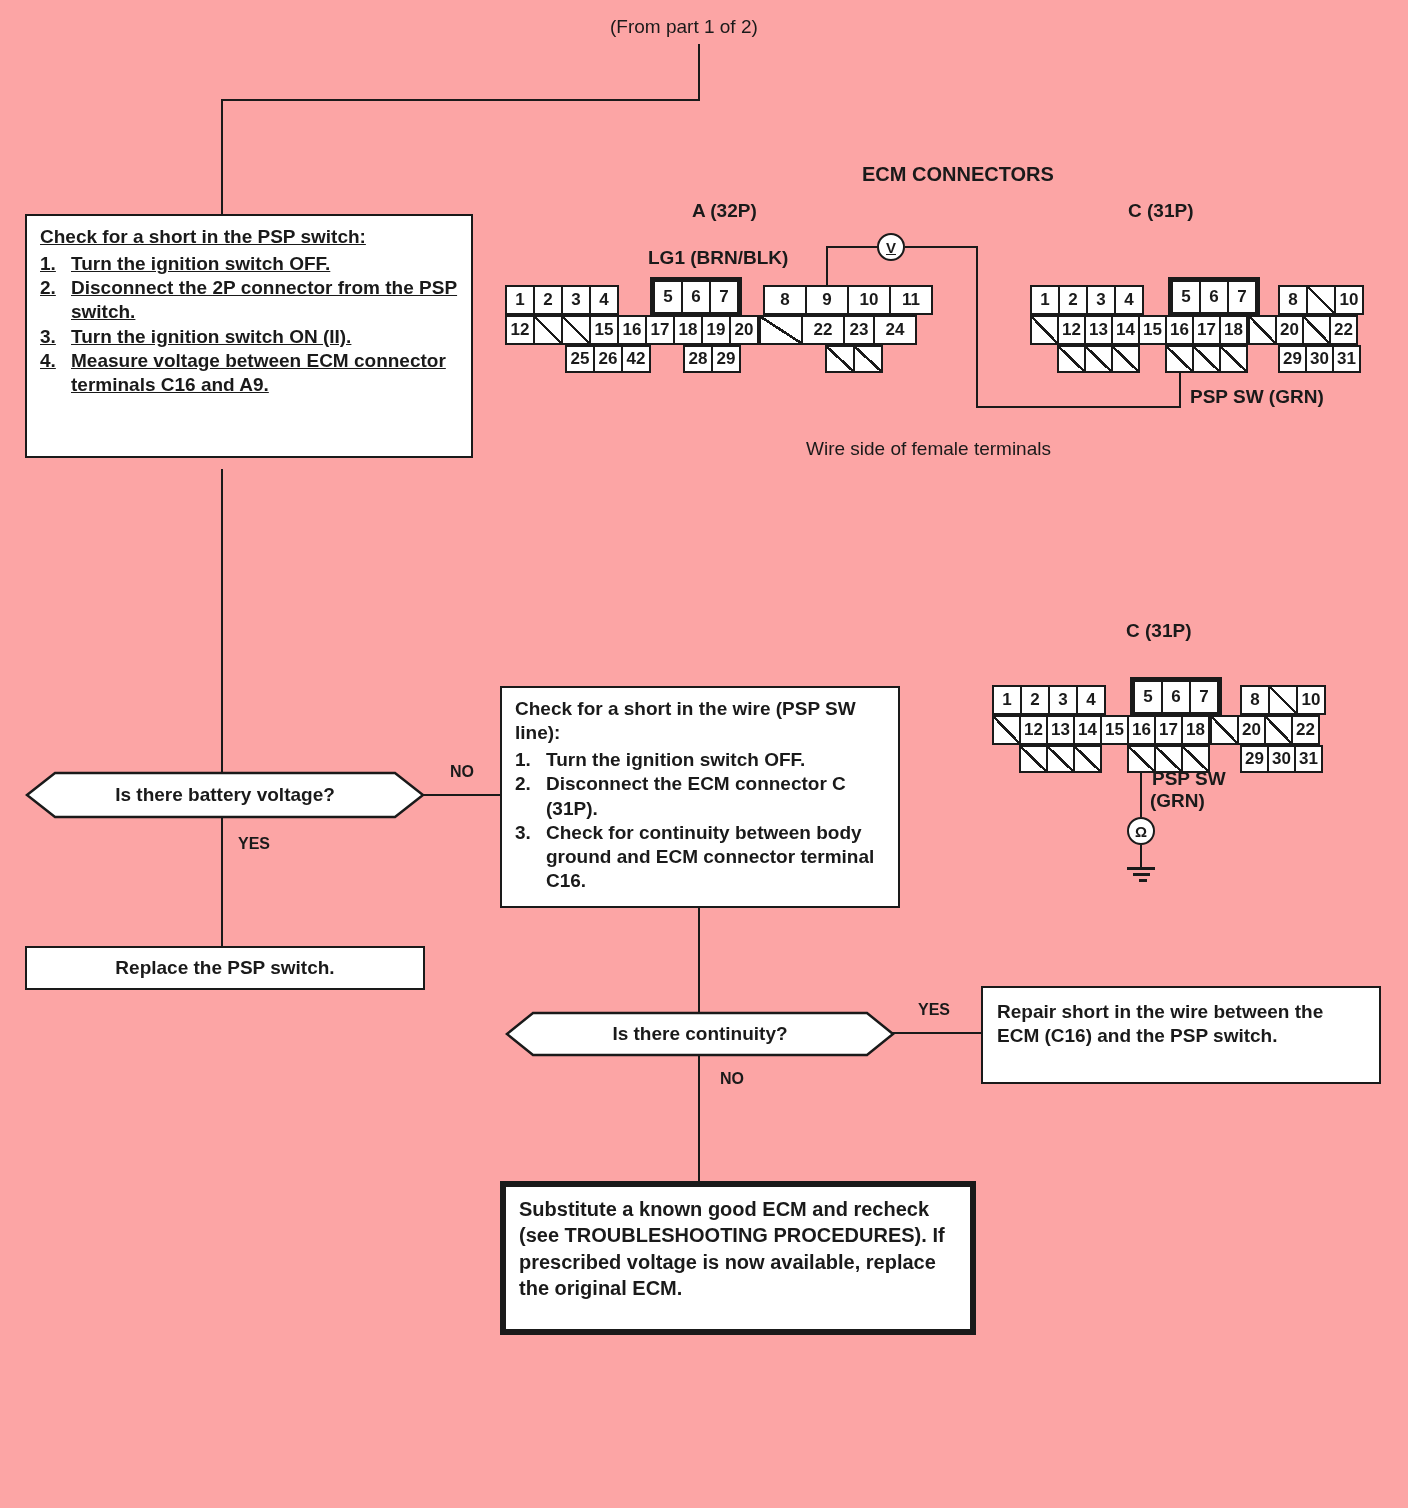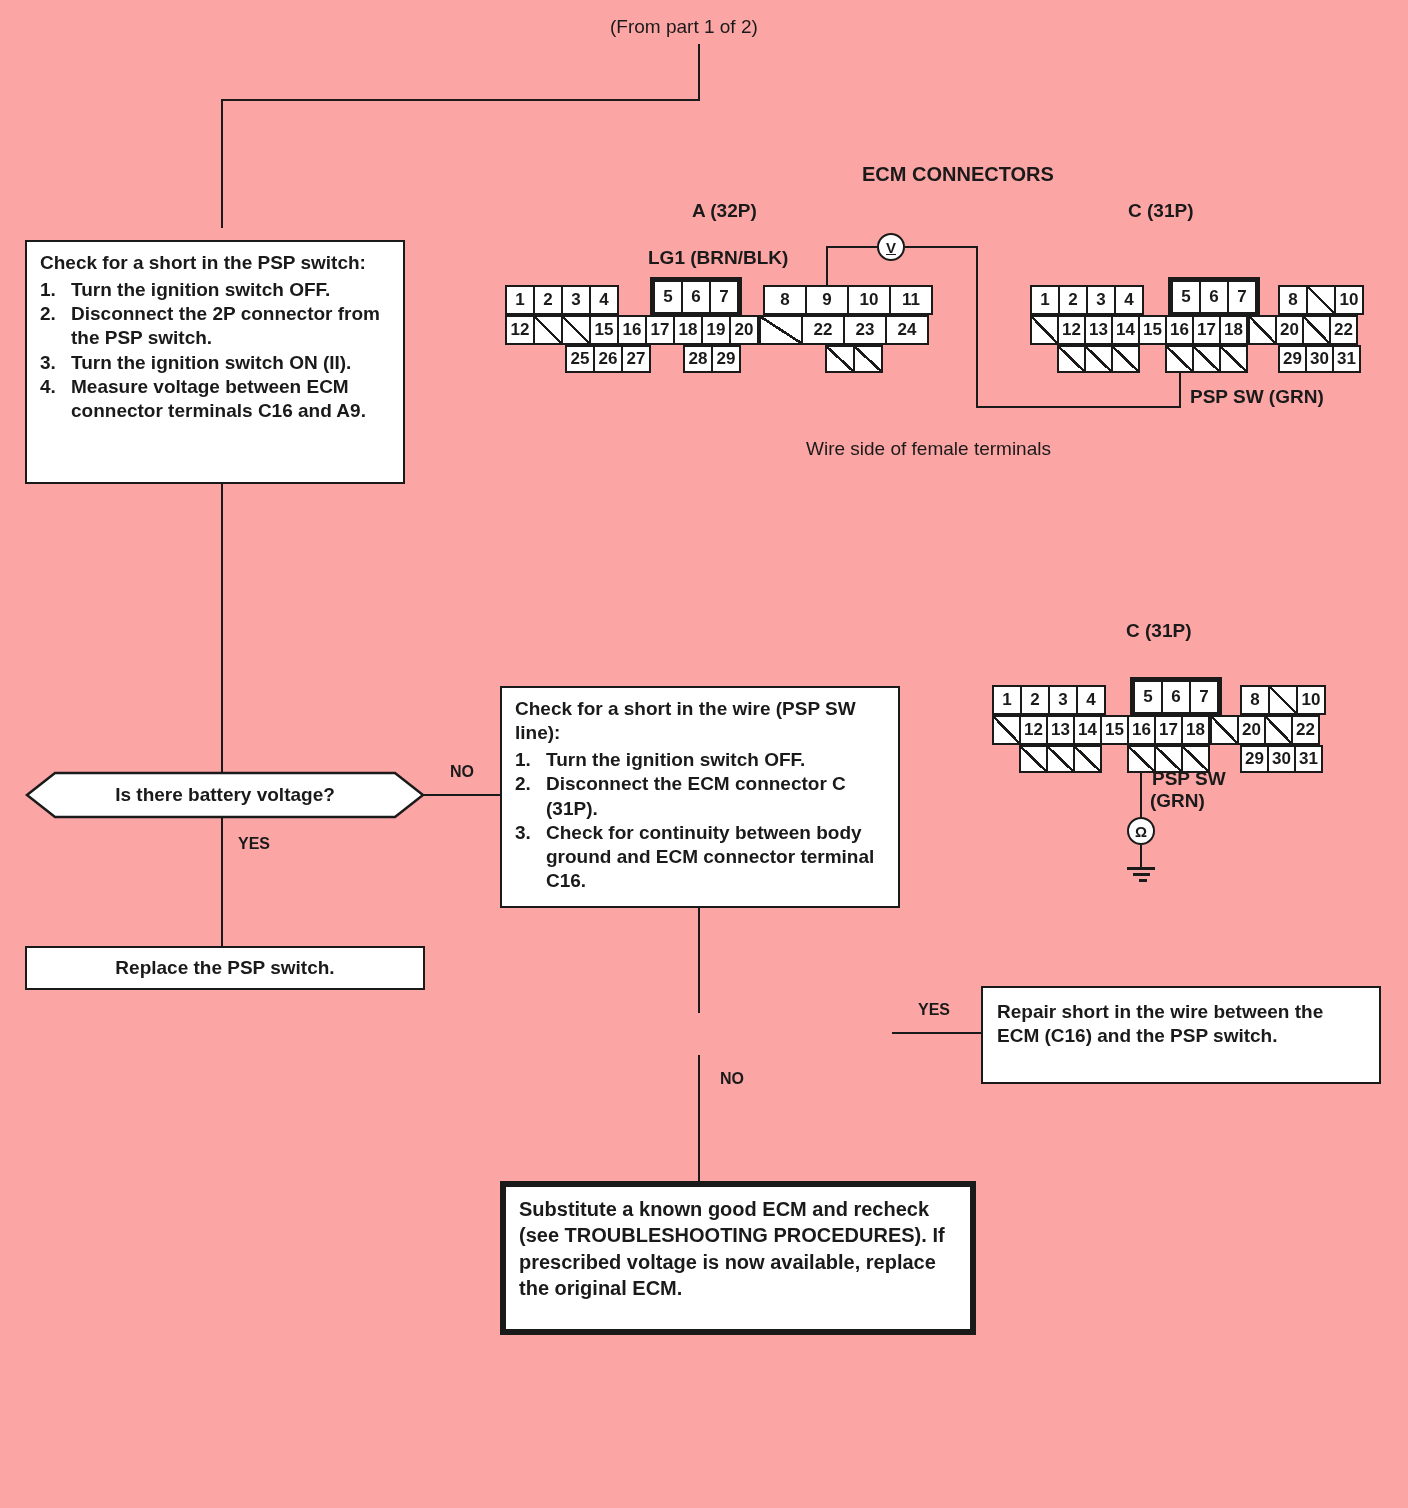--- a/index.html
+++ b/index.html
@@ -90,21 +90,21 @@
   <div class="ln" style="left:698px; top:44px; width:2px; height:57px;"></div>
   <div class="ln" style="left:221px; top:99px; width:479px; height:2px;"></div>
   <div class="ln" style="left:221px; top:99px; width:2px; height:129px;"></div>
   <div class="ln" style="left:221px; top:469px; width:2px; height:304px;"></div>
   <div class="ln" style="left:422px; top:794px; width:80px; height:2px;"></div>
   <div class="ln" style="left:221px; top:818px; width:2px; height:130px;"></div>
   <div class="ln" style="left:698px; top:906px; width:2px; height:107px;"></div>
   <div class="ln" style="left:892px; top:1032px; width:91px; height:2px;"></div>
   <div class="ln" style="left:698px; top:1055px; width:2px; height:128px;"></div>
 
-  <div class="flow-box step-box" style="left:25px; top:240px; width:380px; height:244px;">
+  <div class="flow-box step-box" style="left:25px; top:214px; width:448px; height:244px;text-decoration:underline;">
     <div class="box-title">Check for a short in the PSP switch:</div>
     <div class="step">
       <span class="step-num">1.</span>
       <span class="step-text">Turn the ignition switch OFF.</span>
     </div>
     <div class="step">
       <span class="step-num">2.</span>
       <span class="step-text">Disconnect the 2P connector from the PSP switch.</span>
     </div>
     <div class="step">
@@ -139,20 +139,26 @@
     <div class="step">
       <span class="step-num">2.</span>
       <span class="step-text">Disconnect the ECM connector C (31P).</span>
     </div>
     <div class="step">
       <span class="step-num">3.</span>
       <span class="step-text">Check for continuity between body ground and ECM connector terminal C16.</span>
     </div>
   </div>
 
+  <div class="decision" style="left:505px; top:1011px; width:390px; height:46px;">
+    <svg class="hexsvg" viewBox="0 0 390 46" preserveAspectRatio="none">
+      <polygon points="2,23 28,2 362,2 388,23 362,44 28,44"></polygon>
+    </svg>
+    <div class="decision-label">Is there continuity?</div>
+  </div>
   <div class="flow-label" style="left:918px; top:1001px;">YES</div>
   <div class="flow-label" style="left:720px; top:1070px;">NO</div>
 
   <div class="flow-box result-left" style="left:981px; top:986px; width:400px; height:98px;">
     <span>Repair short in the wire between the ECM (C16) and the PSP switch.</span>
   </div>
 
   <div class="flow-box thick" style="left:500px; top:1181px; width:476px; height:154px;">
     <span>Substitute a known good ECM and recheck (see TROUBLESHOOTING PROCEDURES).  If prescribed voltage is now available, replace the original ECM.</span>
   </div>
@@ -213,27 +219,27 @@
         <div class="pin" style="width: 30px; height: 30px;">15</div>
         <div class="pin" style="width: 30px; height: 30px;">16</div>
         <div class="pin" style="width: 30px; height: 30px;">17</div>
         <div class="pin" style="width: 30px; height: 30px;">18</div>
         <div class="pin" style="width: 30px; height: 30px;">19</div>
         <div class="pin" style="width: 30px; height: 30px;">20</div>
       </div>
       <div class="pinseg" style="left: 254px; top: 38px;">
         <div class="pin slash" style="width: 44px; height: 30px;"></div>
         <div class="pin" style="width: 44px; height: 30px;">22</div>
-        <div class="pin" style="width: 44px; height: 30px;">23</div>
+        <div class="pin" style="width: 32px; height: 30px;">23</div>
         <div class="pin" style="width: 44px; height: 30px;">24</div>
       </div>
       <div class="pinseg" style="left: 60px; top: 68px;">
         <div class="pin" style="width: 30px; height: 28px;">25</div>
         <div class="pin" style="width: 30px; height: 28px;">26</div>
-        <div class="pin" style="width: 30px; height: 28px;">27</div>
+        <div class="pin" style="width: 30px; height: 28px;">42</div>
       </div>
       <div class="pinseg" style="left: 178px; top: 68px;">
         <div class="pin" style="width: 30px; height: 28px;">28</div>
         <div class="pin" style="width: 30px; height: 28px;">29</div>
       </div>
       <div class="pinseg" style="left: 320px; top: 68px;">
         <div class="pin slash" style="width: 30px; height: 28px;"></div>
         <div class="pin slash" style="width: 30px; height: 28px;"></div>
       </div>
     </div>

